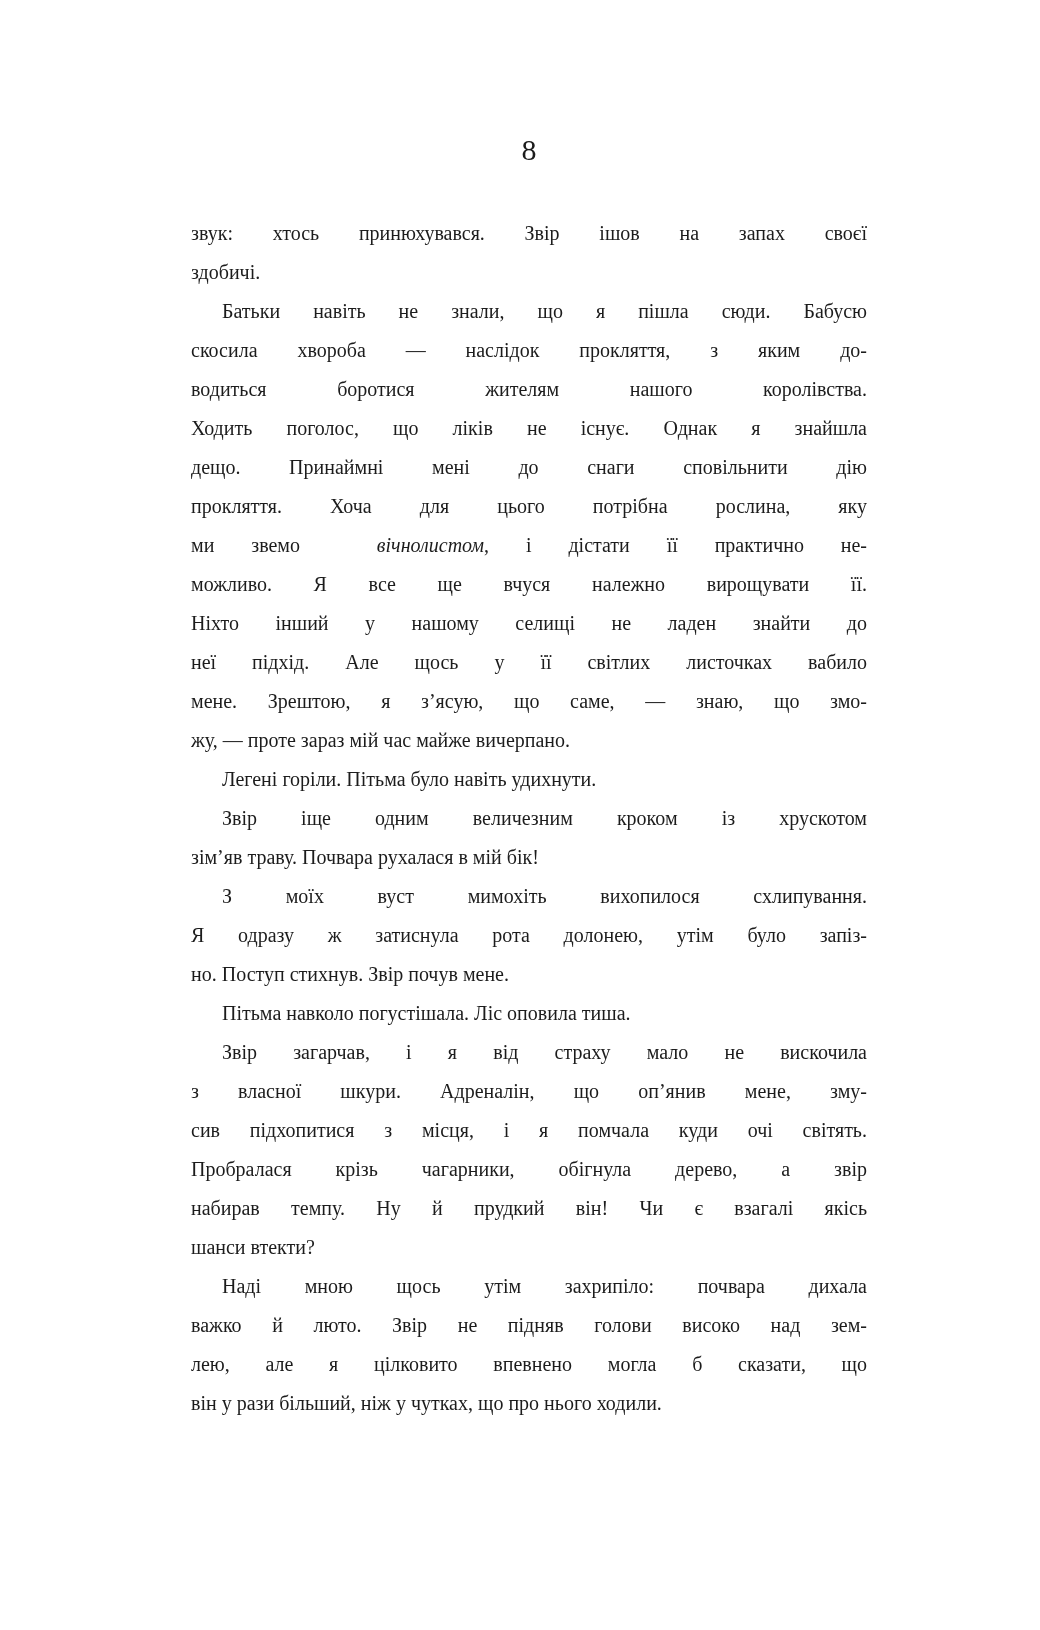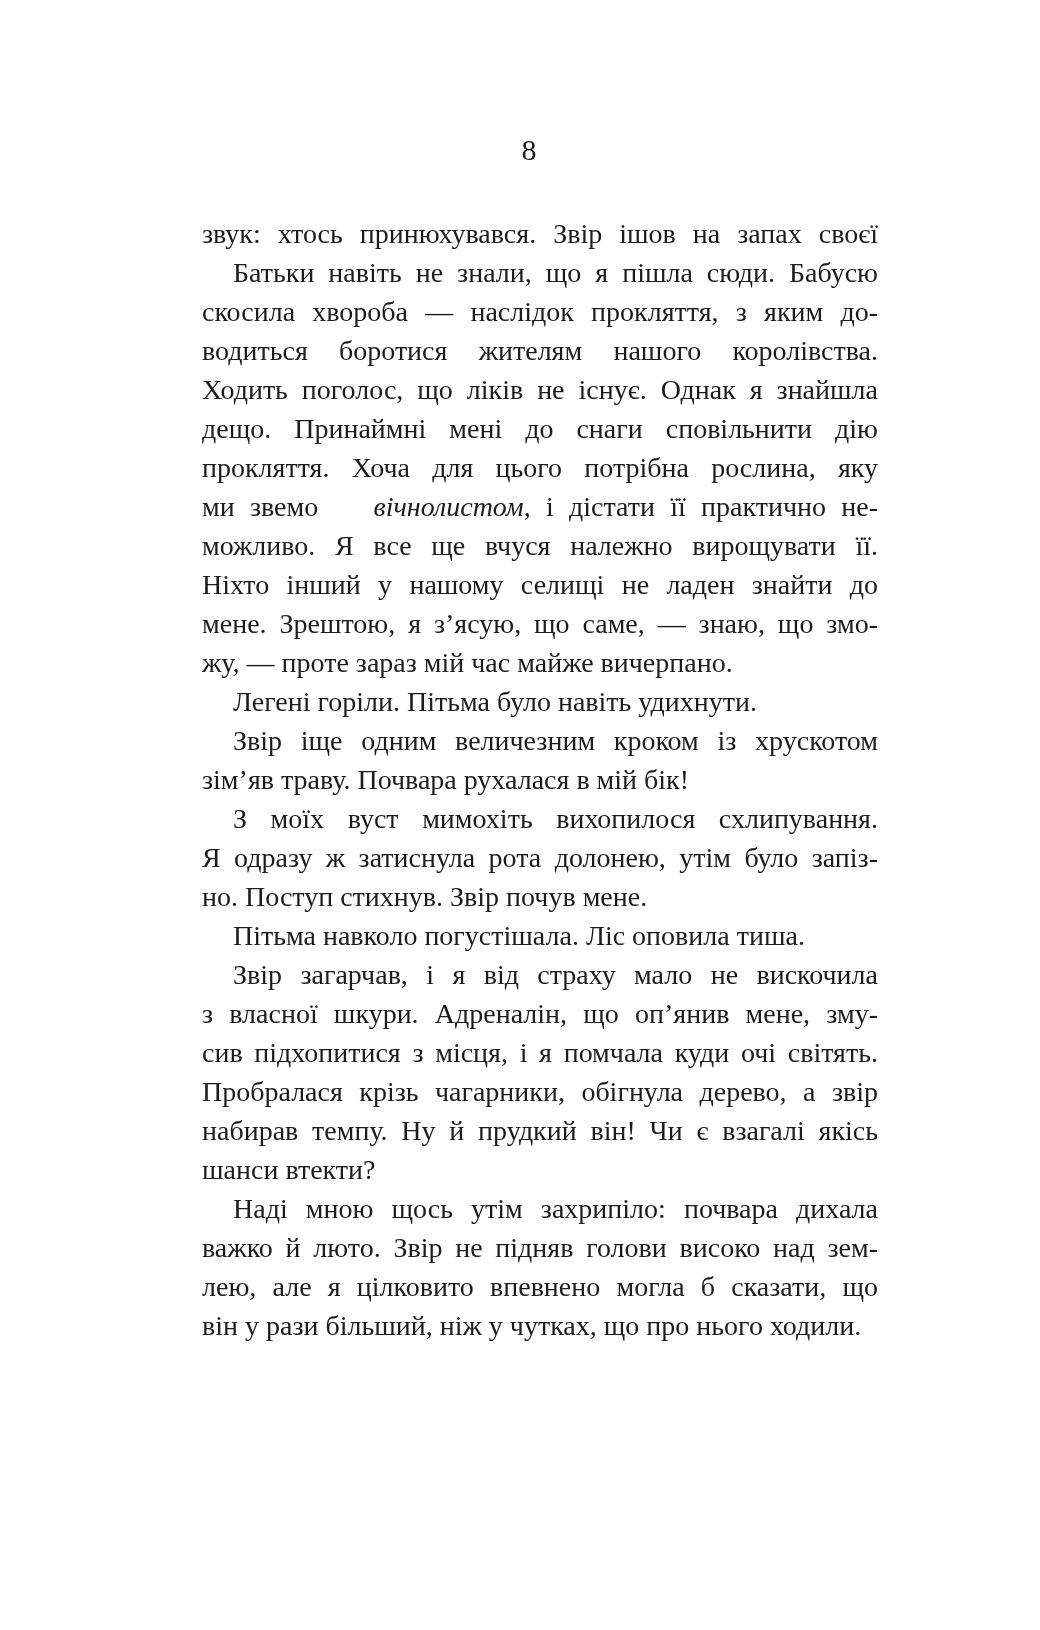--- a/index.html
+++ b/index.html
@@ -22,23 +22,23 @@
     left: 191px;
     width: 676px;
     text-align: center;
     font-size: 30px;
     line-height: 38px;
     color: #1c1c1c;
   }
   .body-text {
     position: absolute;
     top: 214px;
-    left: 202px;
+    left: 191px;
     width: 676px;
-    font-size: 28px;
+    font-size: 20px;
     line-height: 39px;
   }
   .line {
     text-align: justify;
     text-align-last: justify;
     height: 39px;
     overflow: hidden;
   }
   .line.para-end {
     text-align-last: left;
@@ -51,29 +51,31 @@
     margin-left: 40px;
   }
 </style>
 </head>
 <body>
 
 <div class="book-page">
   <div class="page-number">8</div>
   <div class="body-text">
       <div class="line">звук: хтось принюхувався. Звір ішов на запах своєї</div>
+      <div class="line para-end">здобичі.</div>
       <div class="line indent">Батьки навіть не знали, що я пішла сюди. Бабусю</div>
       <div class="line">скосила хвороба — наслідок прокляття, з яким до-</div>
       <div class="line">водиться боротися жителям нашого королівства.</div>
       <div class="line">Ходить поголос, що ліків не існує. Однак я знайшла</div>
       <div class="line">дещо. Принаймні мені до снаги сповільнити дію</div>
       <div class="line">прокляття. Хоча для цього потрібна рослина, яку</div>
       <div class="line">ми звемо <em>вічнолистом</em>, і дістати її практично не-</div>
       <div class="line">можливо. Я все ще вчуся належно вирощувати її.</div>
       <div class="line">Ніхто інший у нашому селищі не ладен знайти до</div>
+      <div class="line">неї підхід. Але щось у її світлих листочках вабило</div>
       <div class="line">мене. Зрештою, я з’ясую, що саме, — знаю, що змо-</div>
       <div class="line para-end">жу, — проте зараз мій час майже вичерпано.</div>
       <div class="line indent para-end">Легені горіли. Пітьма було навіть удихнути.</div>
       <div class="line indent">Звір іще одним величезним кроком із хрускотом</div>
       <div class="line para-end">зім’яв траву. Почвара рухалася в мій бік!</div>
       <div class="line indent">З моїх вуст мимохіть вихопилося схлипування.</div>
       <div class="line">Я одразу ж затиснула рота долонею, утім було запіз-</div>
       <div class="line para-end">но. Поступ стихнув. Звір почув мене.</div>
       <div class="line indent para-end">Пітьма навколо погустішала. Ліс оповила тиша.</div>
       <div class="line indent">Звір загарчав, і я від страху мало не вискочила</div>

